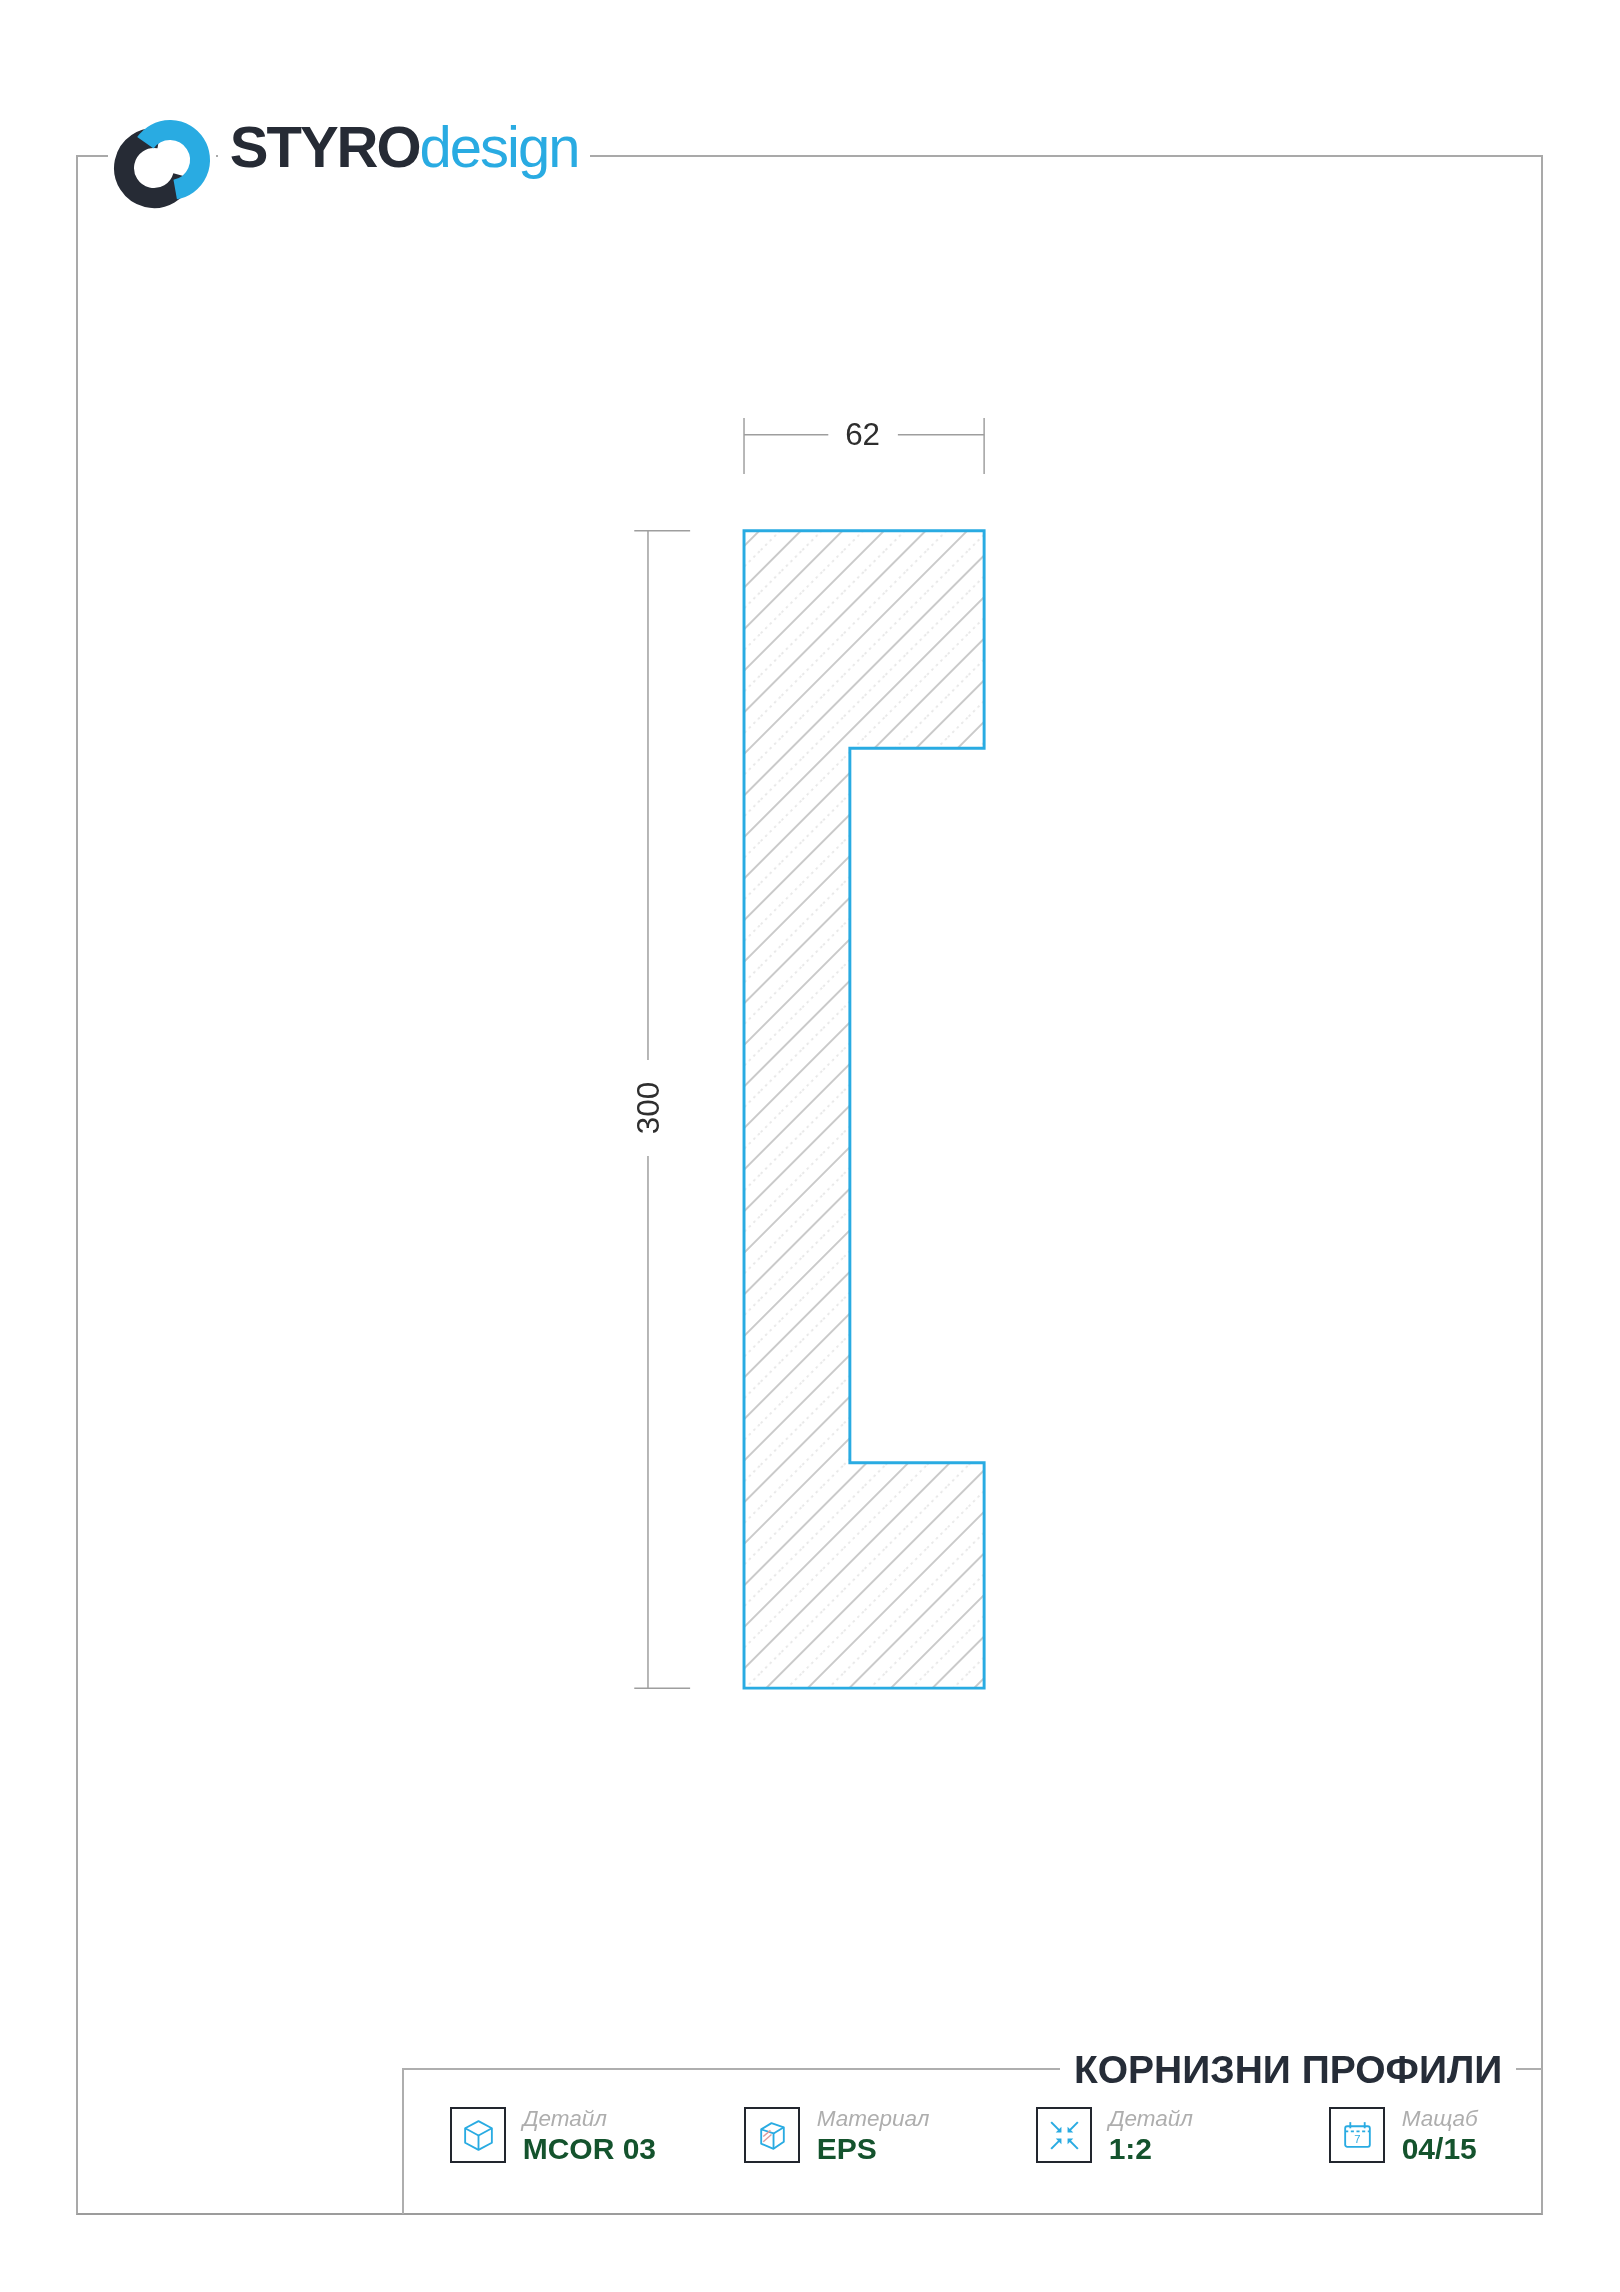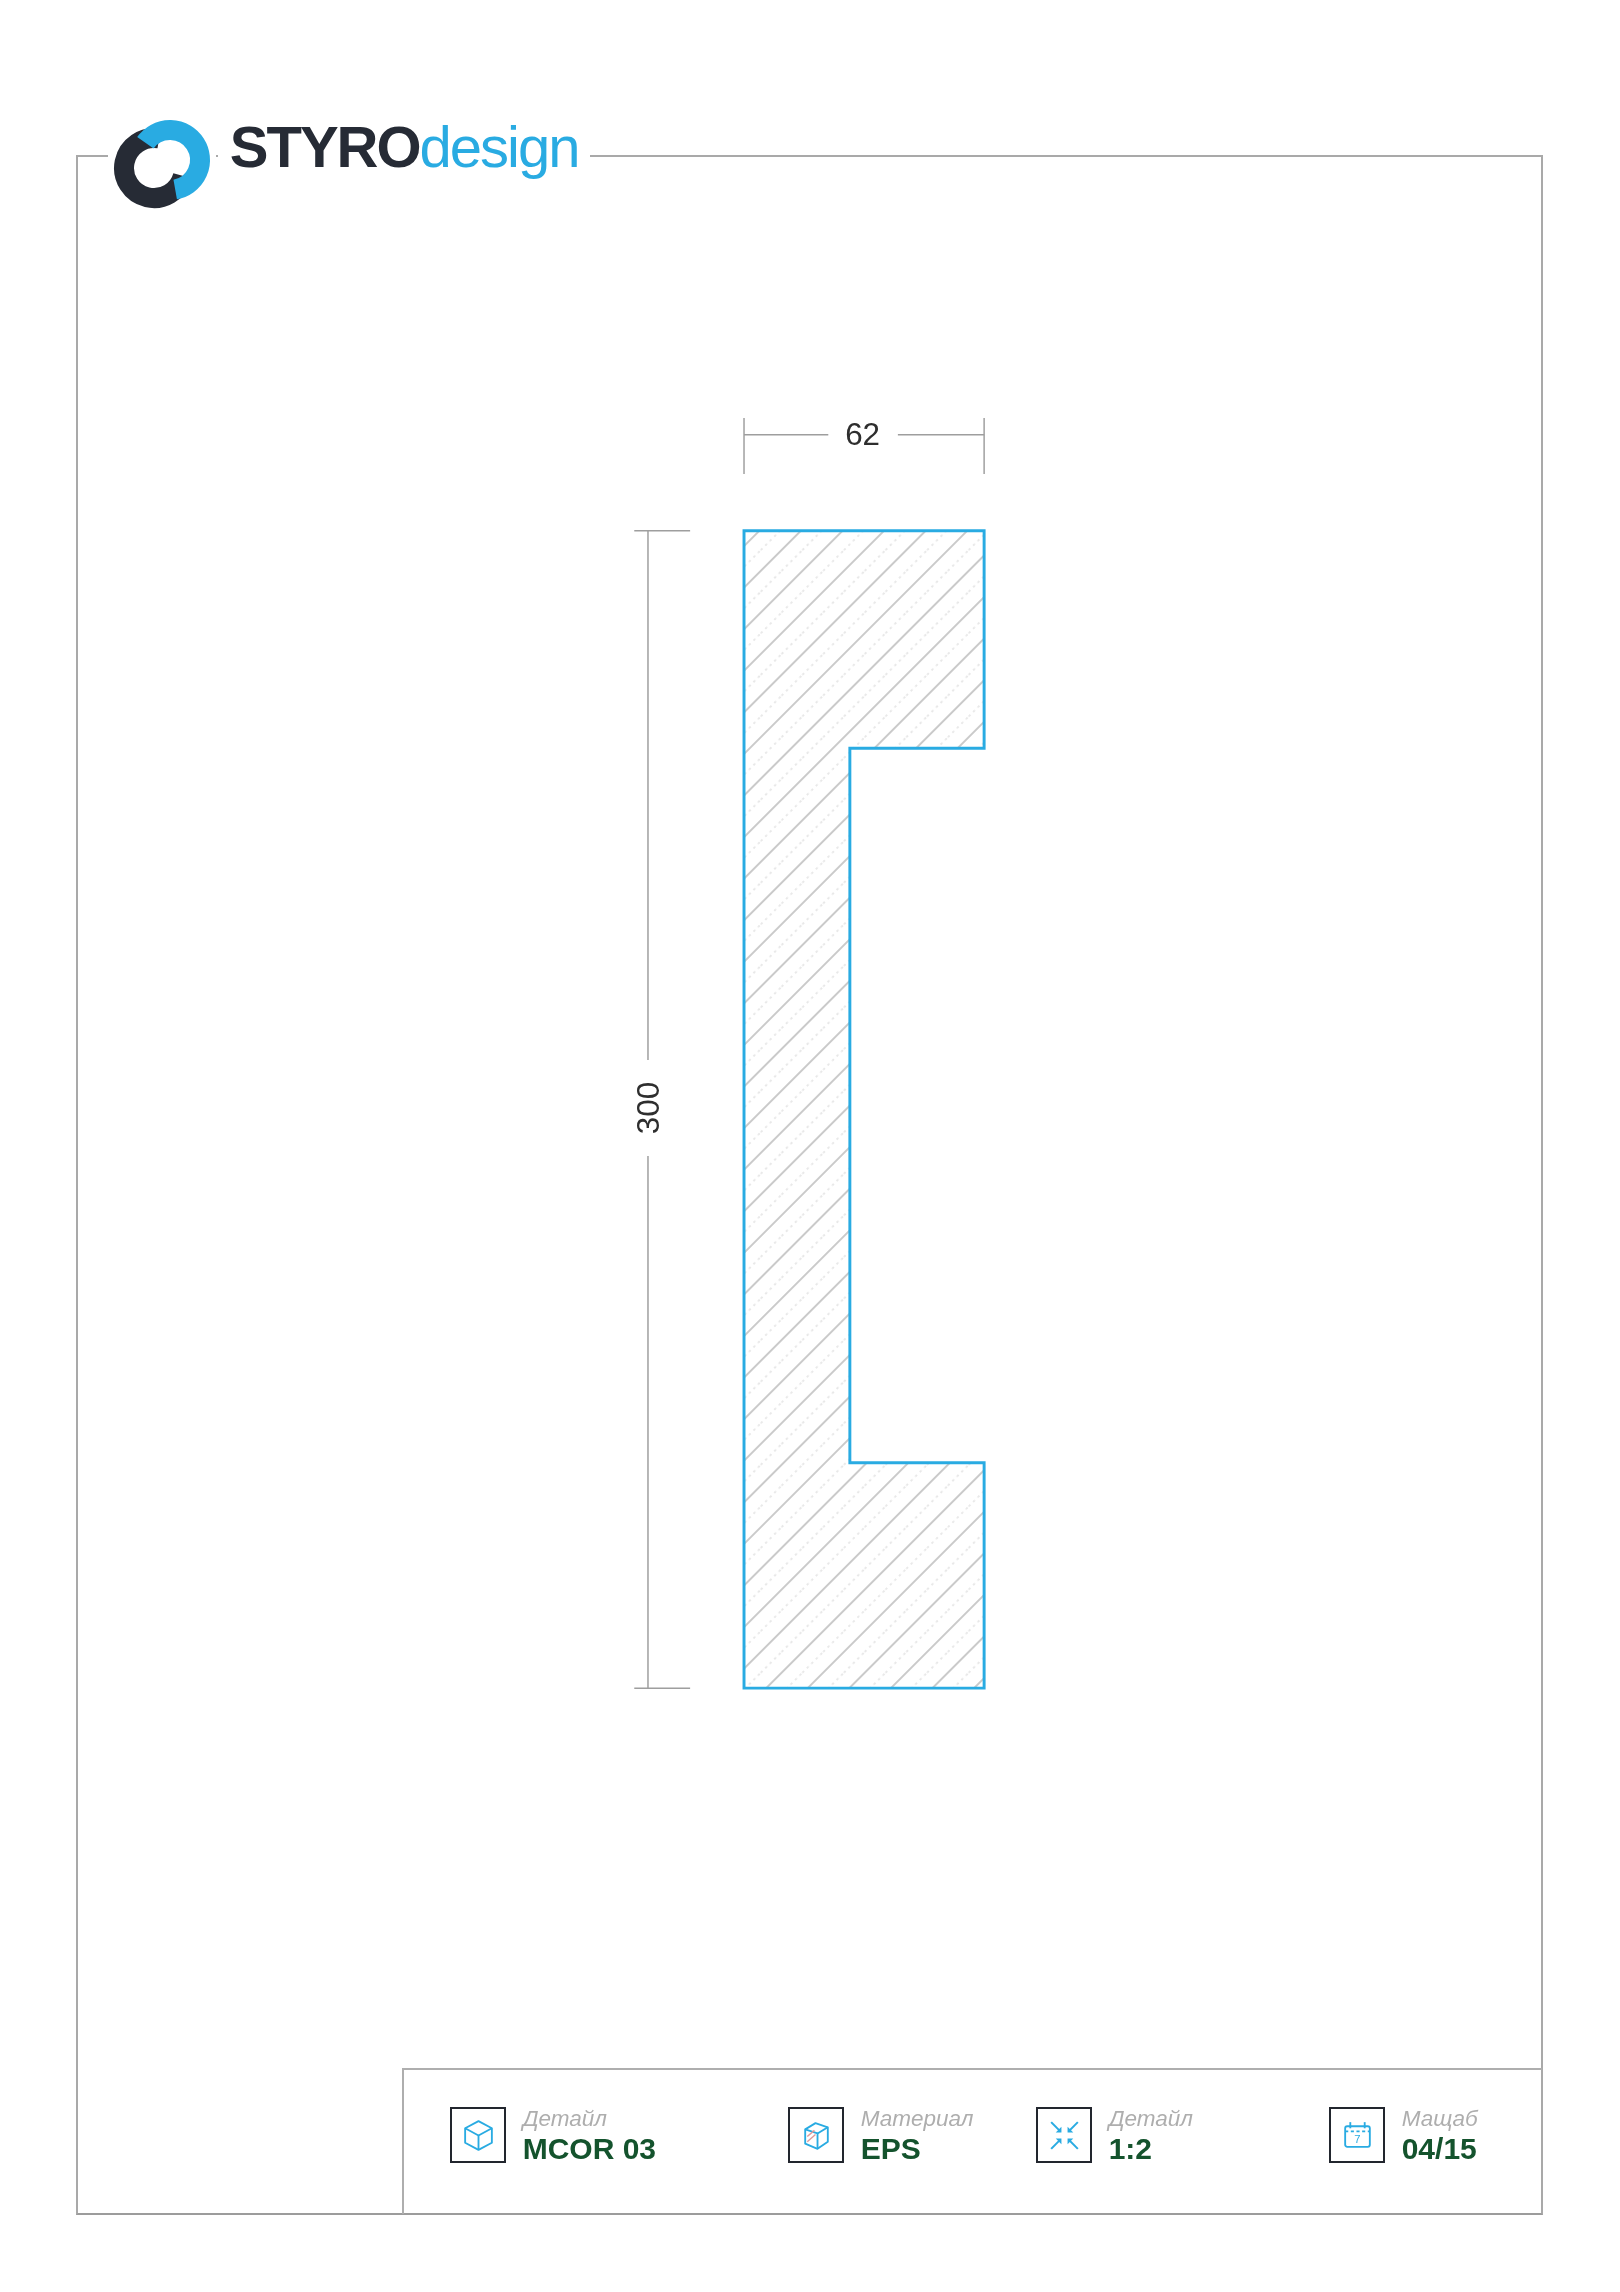--- a/index.html
+++ b/index.html
@@ -84,36 +84,37 @@
       <line x1="647" y1="1723" x2="704" y2="1723"></line>
       <line x1="661" y1="542" x2="661" y2="1082"></line>
       <line x1="661" y1="1180" x2="661" y2="1723"></line>
     </g>
     <text x="672" y="1131" transform="rotate(-90 672 1131)" text-anchor="middle" font-family="Liberation Sans, DejaVu Sans, sans-serif" font-size="32" fill="#2e2e2e">300</text>
   </svg>
 
   <div class="tb-top-line"></div>
   <div class="tb-left-line"></div>
 
+  <div class="section-title">КОРНИЗНИ ПРОФИЛИ</div>
 
   <div class="field" style="left:450px;">
     <div class="icon-box">
       <svg width="37" height="37" viewBox="0 0 36 36" fill="none" stroke="#29abe2" stroke-width="1.8" stroke-linejoin="round">
         <path d="M5,11 L18,4 L31,11 L31,25 L18,32 L5,25 Z"></path>
         <path d="M5,11 L18,18 L31,11"></path>
         <path d="M18,18 L18,32"></path>
       </svg>
     </div>
     <div class="field-text">
       <span class="field-label">Детайл</span>
       <span class="field-value">MCOR 03</span>
     </div>
   </div>
 
-  <div class="field" style="left:788px;">
+  <div class="field" style="left:744px;">
     <div class="icon-box">
       <svg width="37" height="37" viewBox="0 0 36 36" fill="none" stroke="#29abe2" stroke-width="1.8" stroke-linejoin="round">
         <path d="M7,12 L17,6 L29,10 L29,24 L19,31 L7,26 Z"></path>
         <path d="M7,12 L19,16 L19,31"></path>
         <path d="M19,16 L29,10"></path>
         <path d="M9,19 L16,13" stroke="#e09a9a" stroke-width="1.4"></path>
         <path d="M9,24 L17,17" stroke="#e09a9a" stroke-width="1.4"></path>
       </svg>
     </div>
     <div class="field-text">

